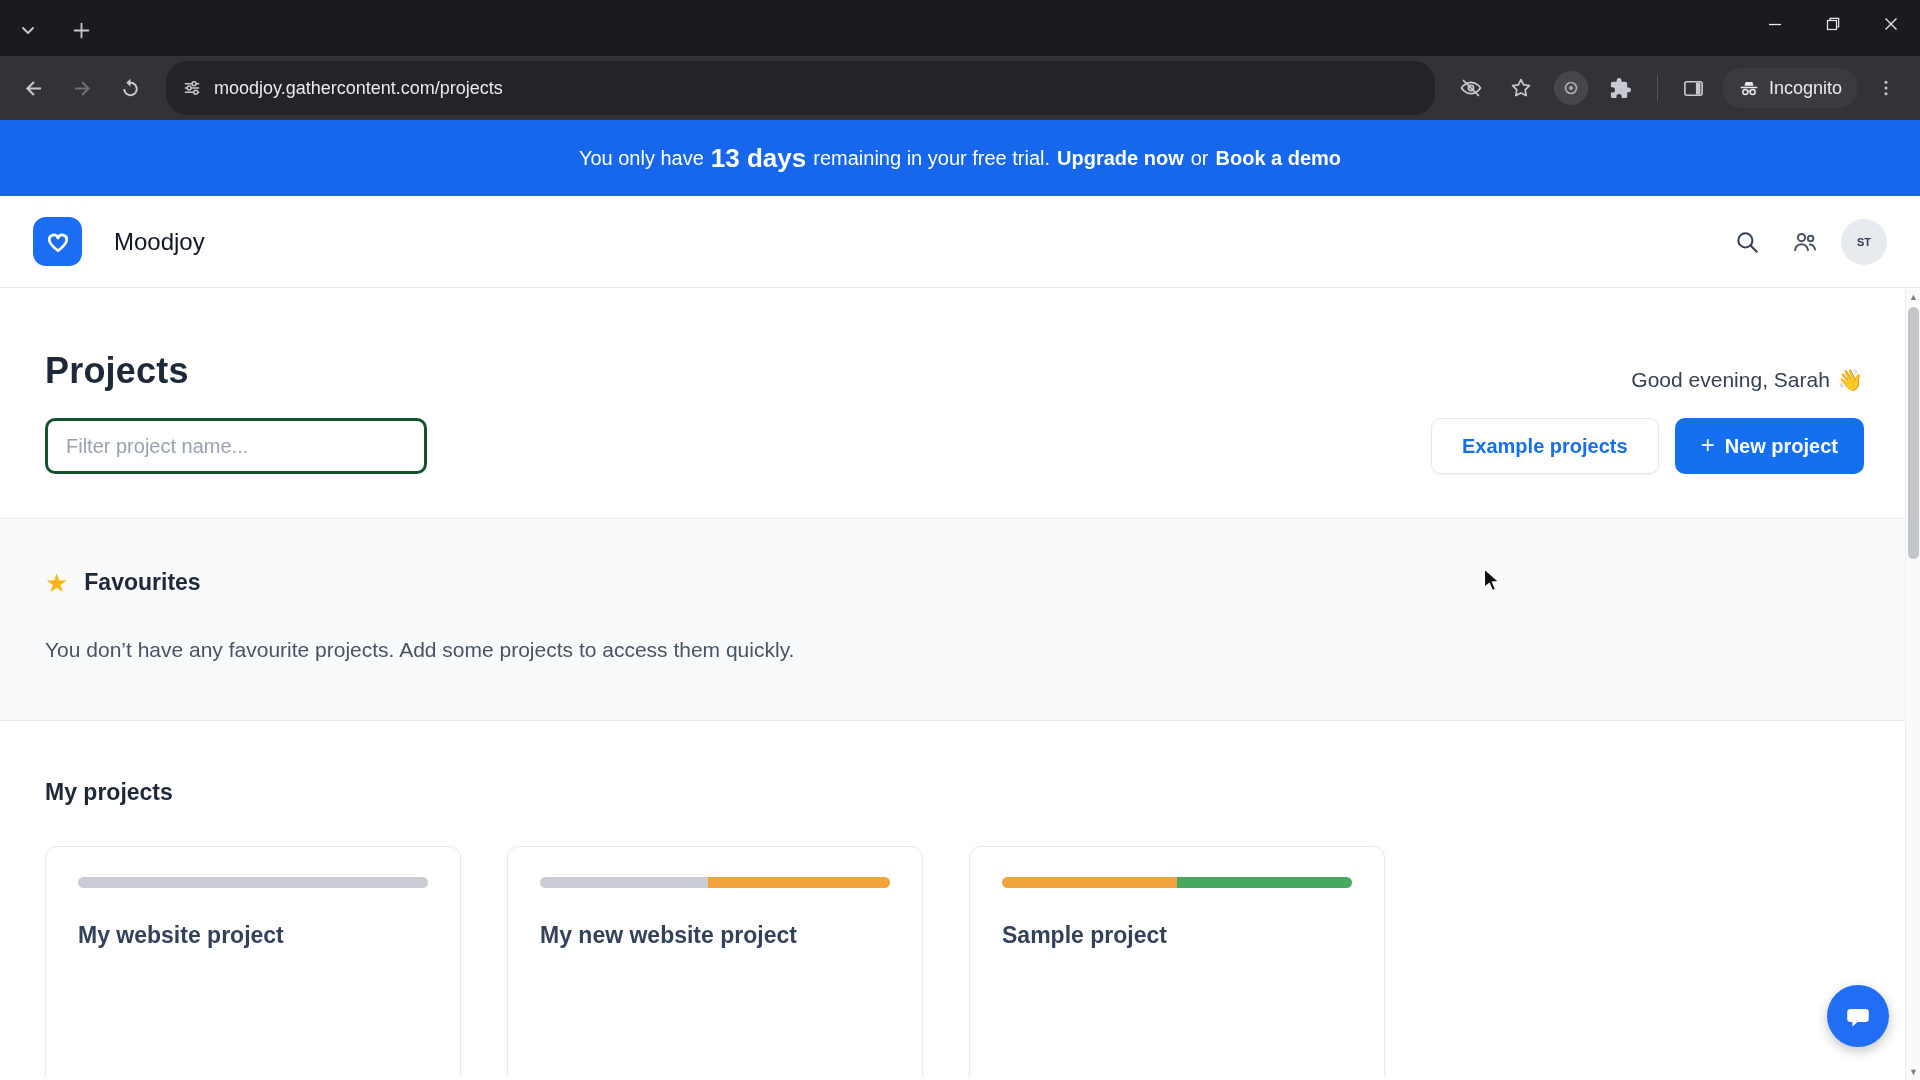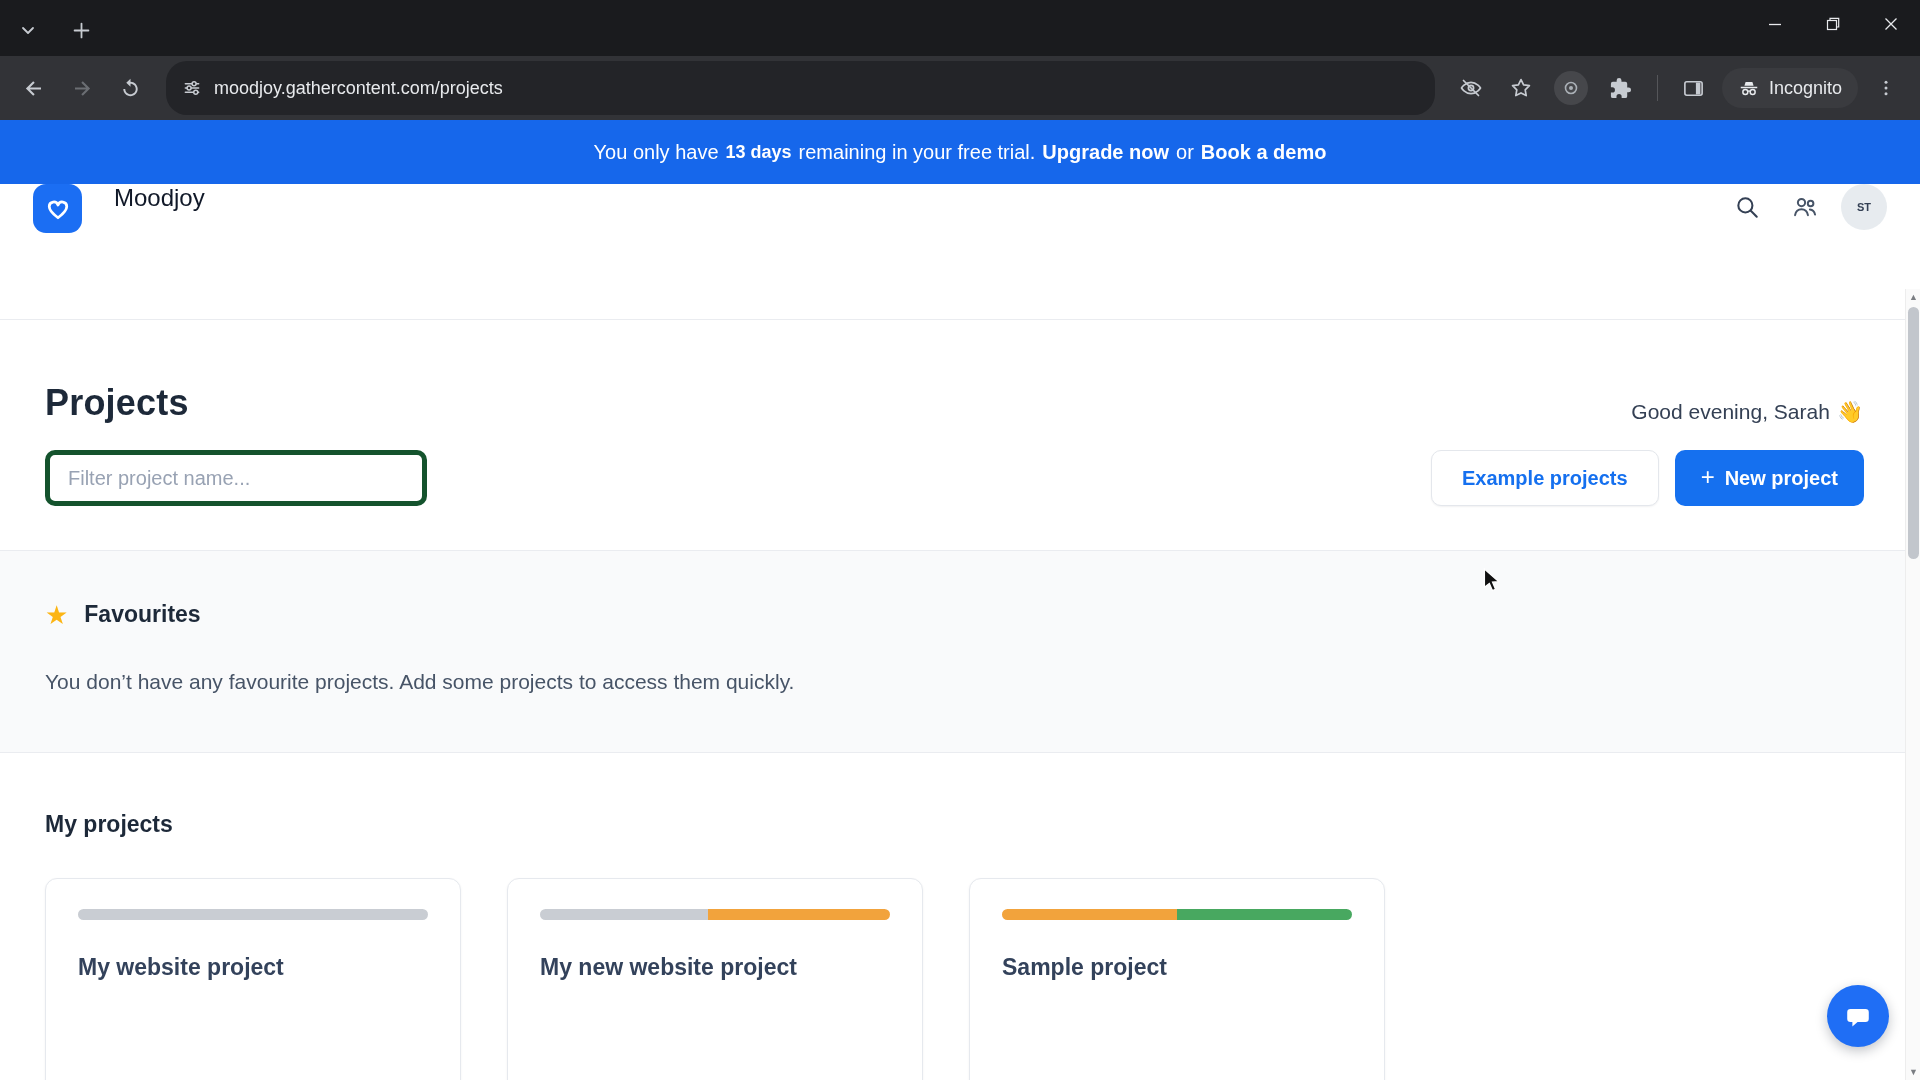--- a/index.html
+++ b/index.html
@@ -20,39 +20,39 @@
   .toolbar { height:64px; background:#323337; display:flex; align-items:center; padding:0 12px; gap:4px; }
   .tb-btn { width:44px; height:44px; border:none; background:transparent; border-radius:50%; display:flex; align-items:center; justify-content:center; cursor:pointer; flex:none; }
   .omnibox { flex:1; height:54px; margin:0 10px; background:#232428; border-radius:21px; display:flex; align-items:center; padding:0 16px; gap:12px; min-width:0; cursor:text; }
   .url-text { color:#e8eaed; font-size:18px; white-space:nowrap; overflow:hidden; }
   .tb-right { display:flex; align-items:center; gap:6px; }
   .tb-divider { width:1px; height:26px; background:#55565a; margin:0 8px; }
   .circle-badge { width:34px; height:34px; border-radius:50%; background:#46474b; display:flex; align-items:center; justify-content:center; }
   .incognito-chip { height:40px; border-radius:20px; background:#3a3b3f; display:flex; align-items:center; gap:9px; padding:0 16px; color:#e8eaed; font-size:18px; cursor:pointer; border:none; }
 
   
-  .trial-banner { height:64px; background:#1667eb; color:#fff; display:flex; align-items:center; justify-content:center; gap:7px; font-size:20px; }
-  .trial-banner .bold { font-weight:700; font-size:18px; }
+  .trial-banner { height:76px; background:#1667eb; color:#fff; display:flex; align-items:center; justify-content:center; gap:7px; font-size:20px; }
+  .trial-banner .bold { font-weight:700; font-size:26px; }
   .trial-banner a { color:#fff; font-weight:700; cursor:pointer; }
 
   
-  .app-header { height:136px; background:#fff; border-bottom:1px solid #eaecf0; display:flex; align-items:flex-start; padding:0 33px; }
+  .app-header { height:92px; background:#fff; border-bottom:1px solid #eaecf0; display:flex; align-items:center; padding:0 33px; }
   .logo { width:49px; height:49px; border-radius:13px; background:#1b6ef3; display:flex; align-items:center; justify-content:center; flex:none; cursor:pointer; }
   .brand { margin-left:32px; font-size:24px; font-weight:500; color:#101828; }
   .header-right { margin-left:auto; display:flex; align-items:center; gap:14px; }
   .hdr-icon-btn { width:44px; height:44px; border:none; background:transparent; border-radius:50%; display:flex; align-items:center; justify-content:center; cursor:pointer; }
   .avatar { width:46px; height:46px; border-radius:50%; background:#e7ebef; color:#344054; font-size:11px; font-weight:700; display:flex; align-items:center; justify-content:center; cursor:pointer; }
 
   
   .page { height:789px; overflow:hidden; padding:62px 56px 0 45px; position:relative; background:#fff; }
   .title-row { display:flex; align-items:flex-end; justify-content:space-between; }
   .page-title { font-size:36px; font-weight:600; color:#1d2939; letter-spacing:.2px; }
   .greeting { font-size:21px; color:#344054; display:flex; align-items:center; gap:8px; }
   .controls-row { display:flex; align-items:center; justify-content:space-between; margin-top:26px; }
-  .filter-input { width:382px; height:56px; border:5px solid #14532d; border-radius:10px; font-size:20px; padding:0 18px; color:#344054; outline:none; font-family:inherit; }
+  .filter-input { width:382px; height:56px; border:3px solid #14532d; border-radius:10px; font-size:20px; padding:0 18px; color:#344054; outline:none; font-family:inherit; }
   .filter-input::placeholder { color:#98a2b3; }
   .controls-buttons { display:flex; align-items:center; gap:16px; }
   .btn { height:56px; border-radius:10px; font-size:20px; font-weight:600; cursor:pointer; display:flex; align-items:center; justify-content:center; font-family:inherit; }
   .btn-secondary { background:#fff; color:#1570ef; border:1px solid #e4e7ec; padding:0 30px; box-shadow:0 1px 2px rgba(16,24,40,.06); }
   .btn-primary { background:#1570ef; color:#fff; border:none; padding:0 26px; gap:10px; }
   .btn-primary .plus { font-size:24px; font-weight:400; line-height:1; margin-top:-2px; }
 
   .fav-band { margin:44px -56px 0 -45px; padding:50px 56px 58px 45px; background:#f9fafb; border-top:1px solid #eaecf0; border-bottom:1px solid #eaecf0; }
   .fav-title-row { display:flex; align-items:center; gap:16px; }
   .fav-star { color:#fcb514; font-size:26px; line-height:1; }

